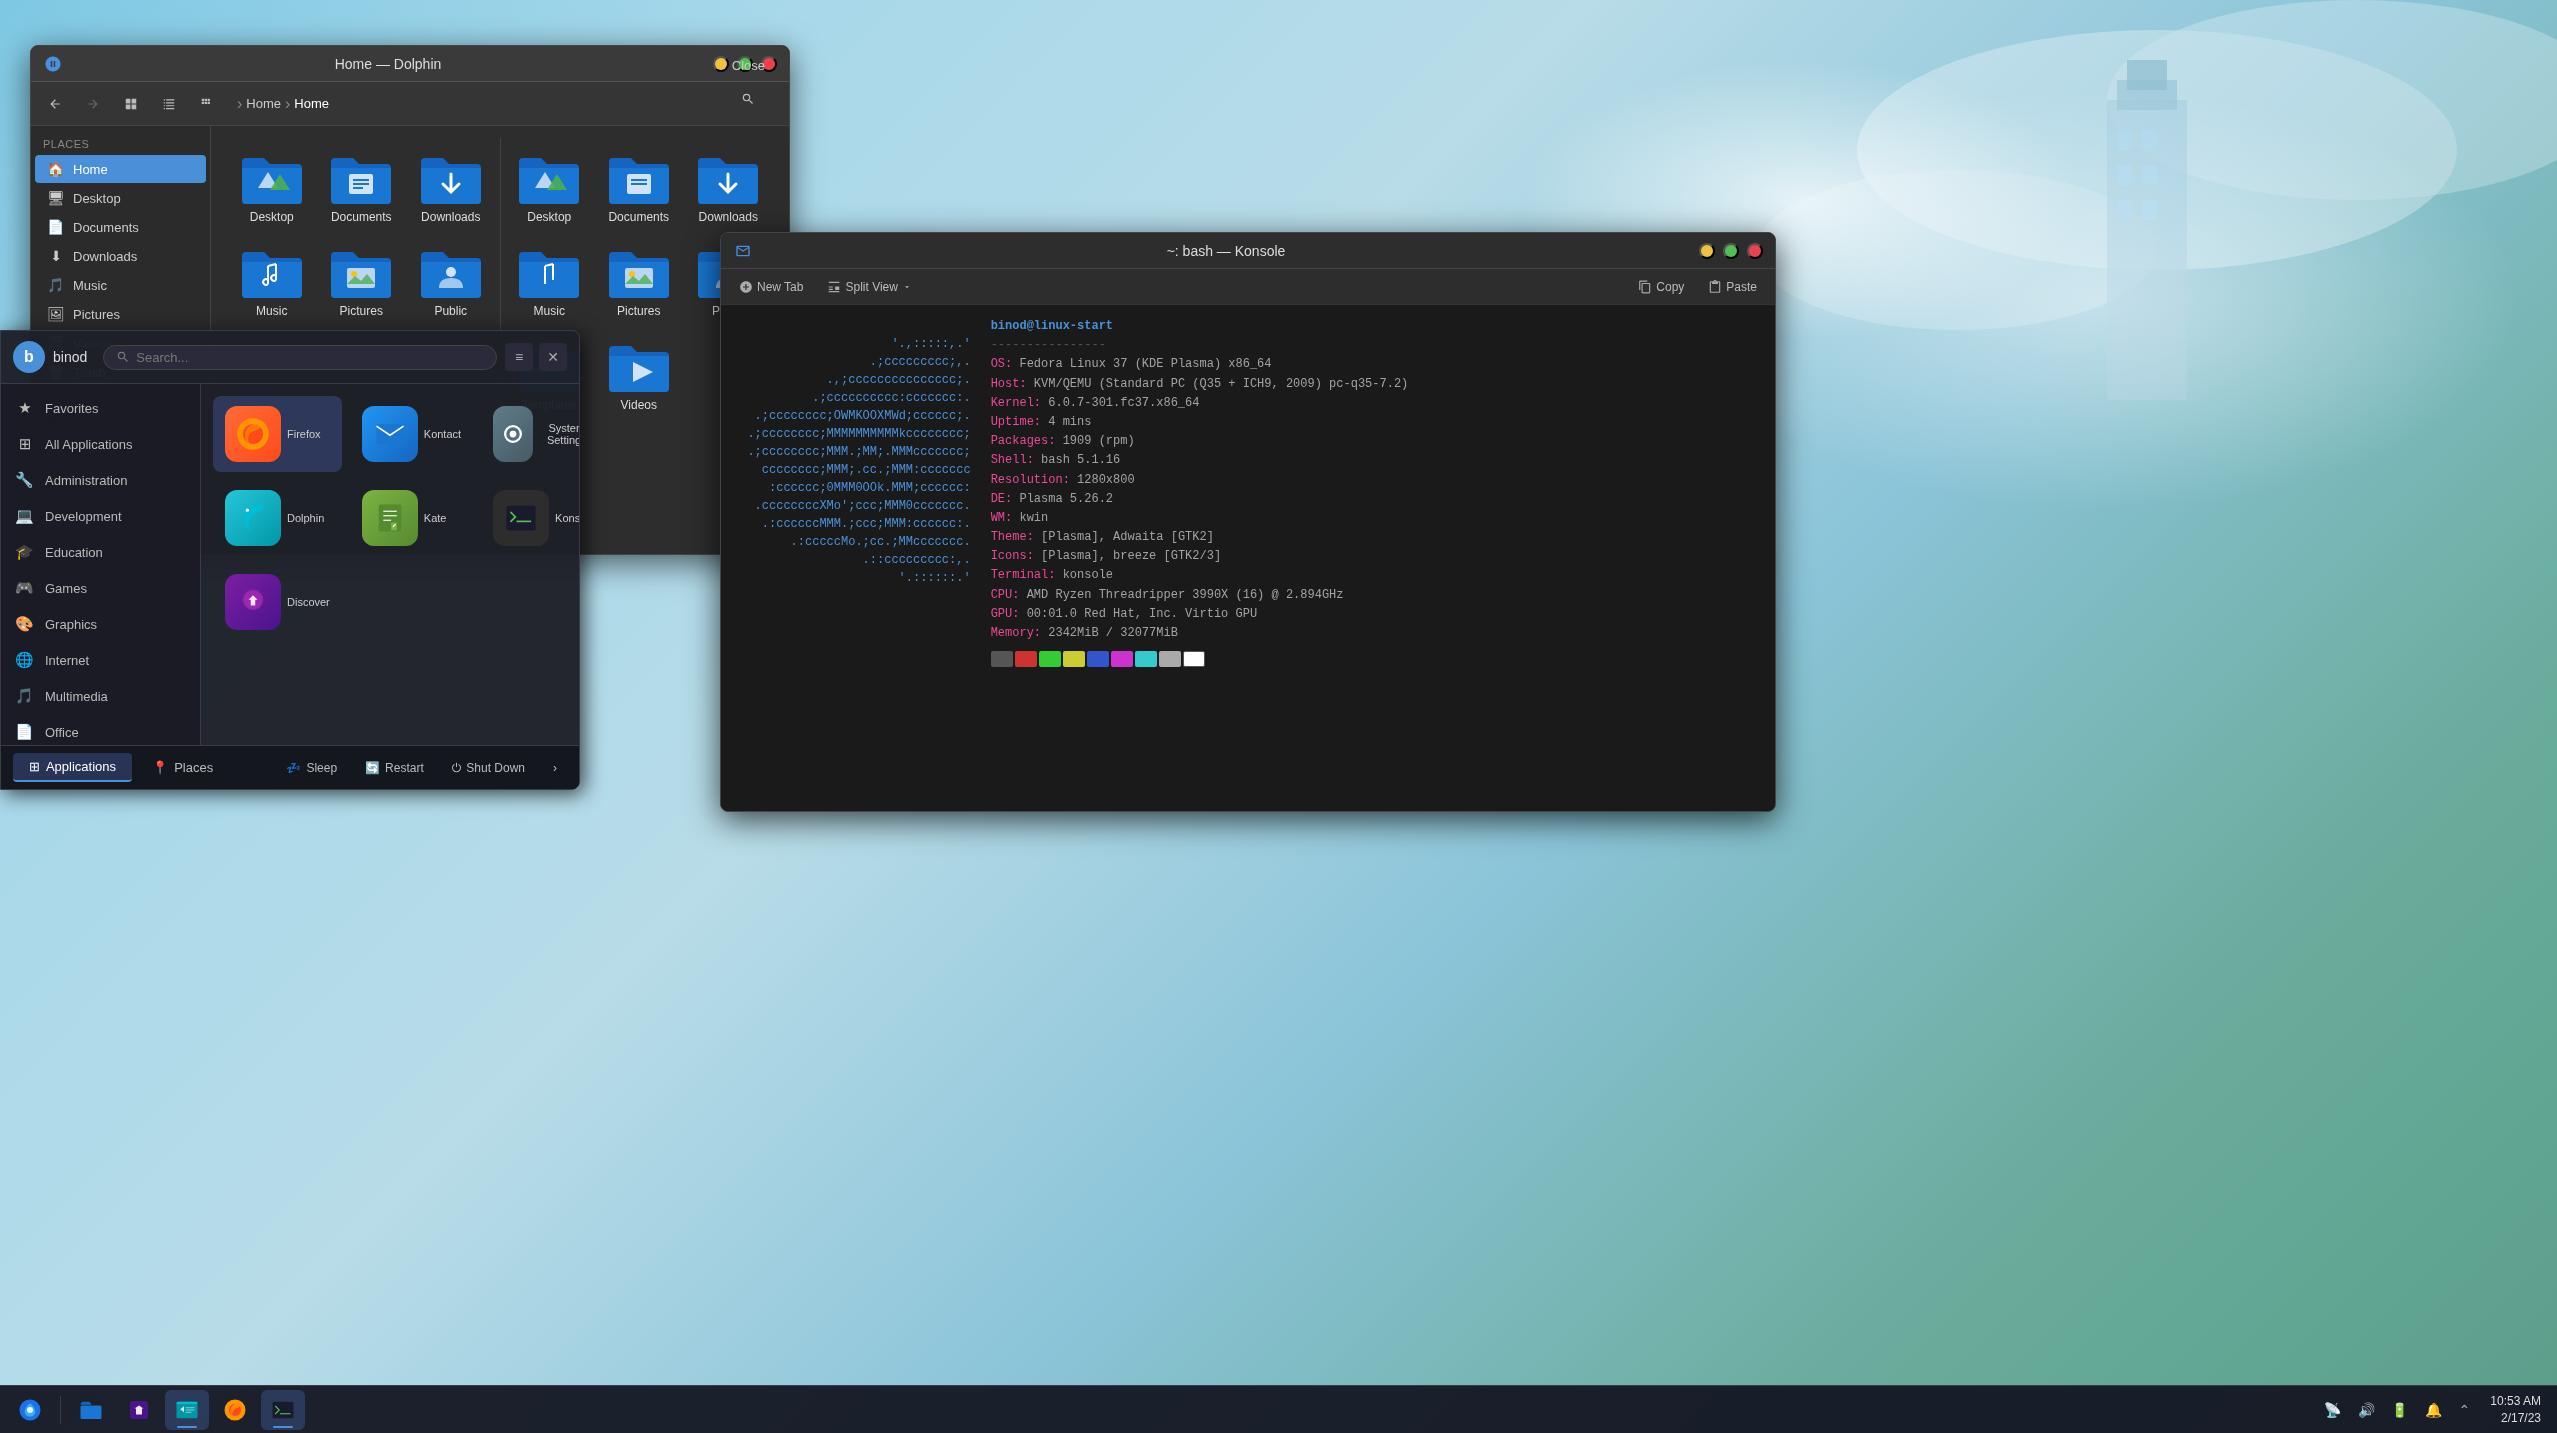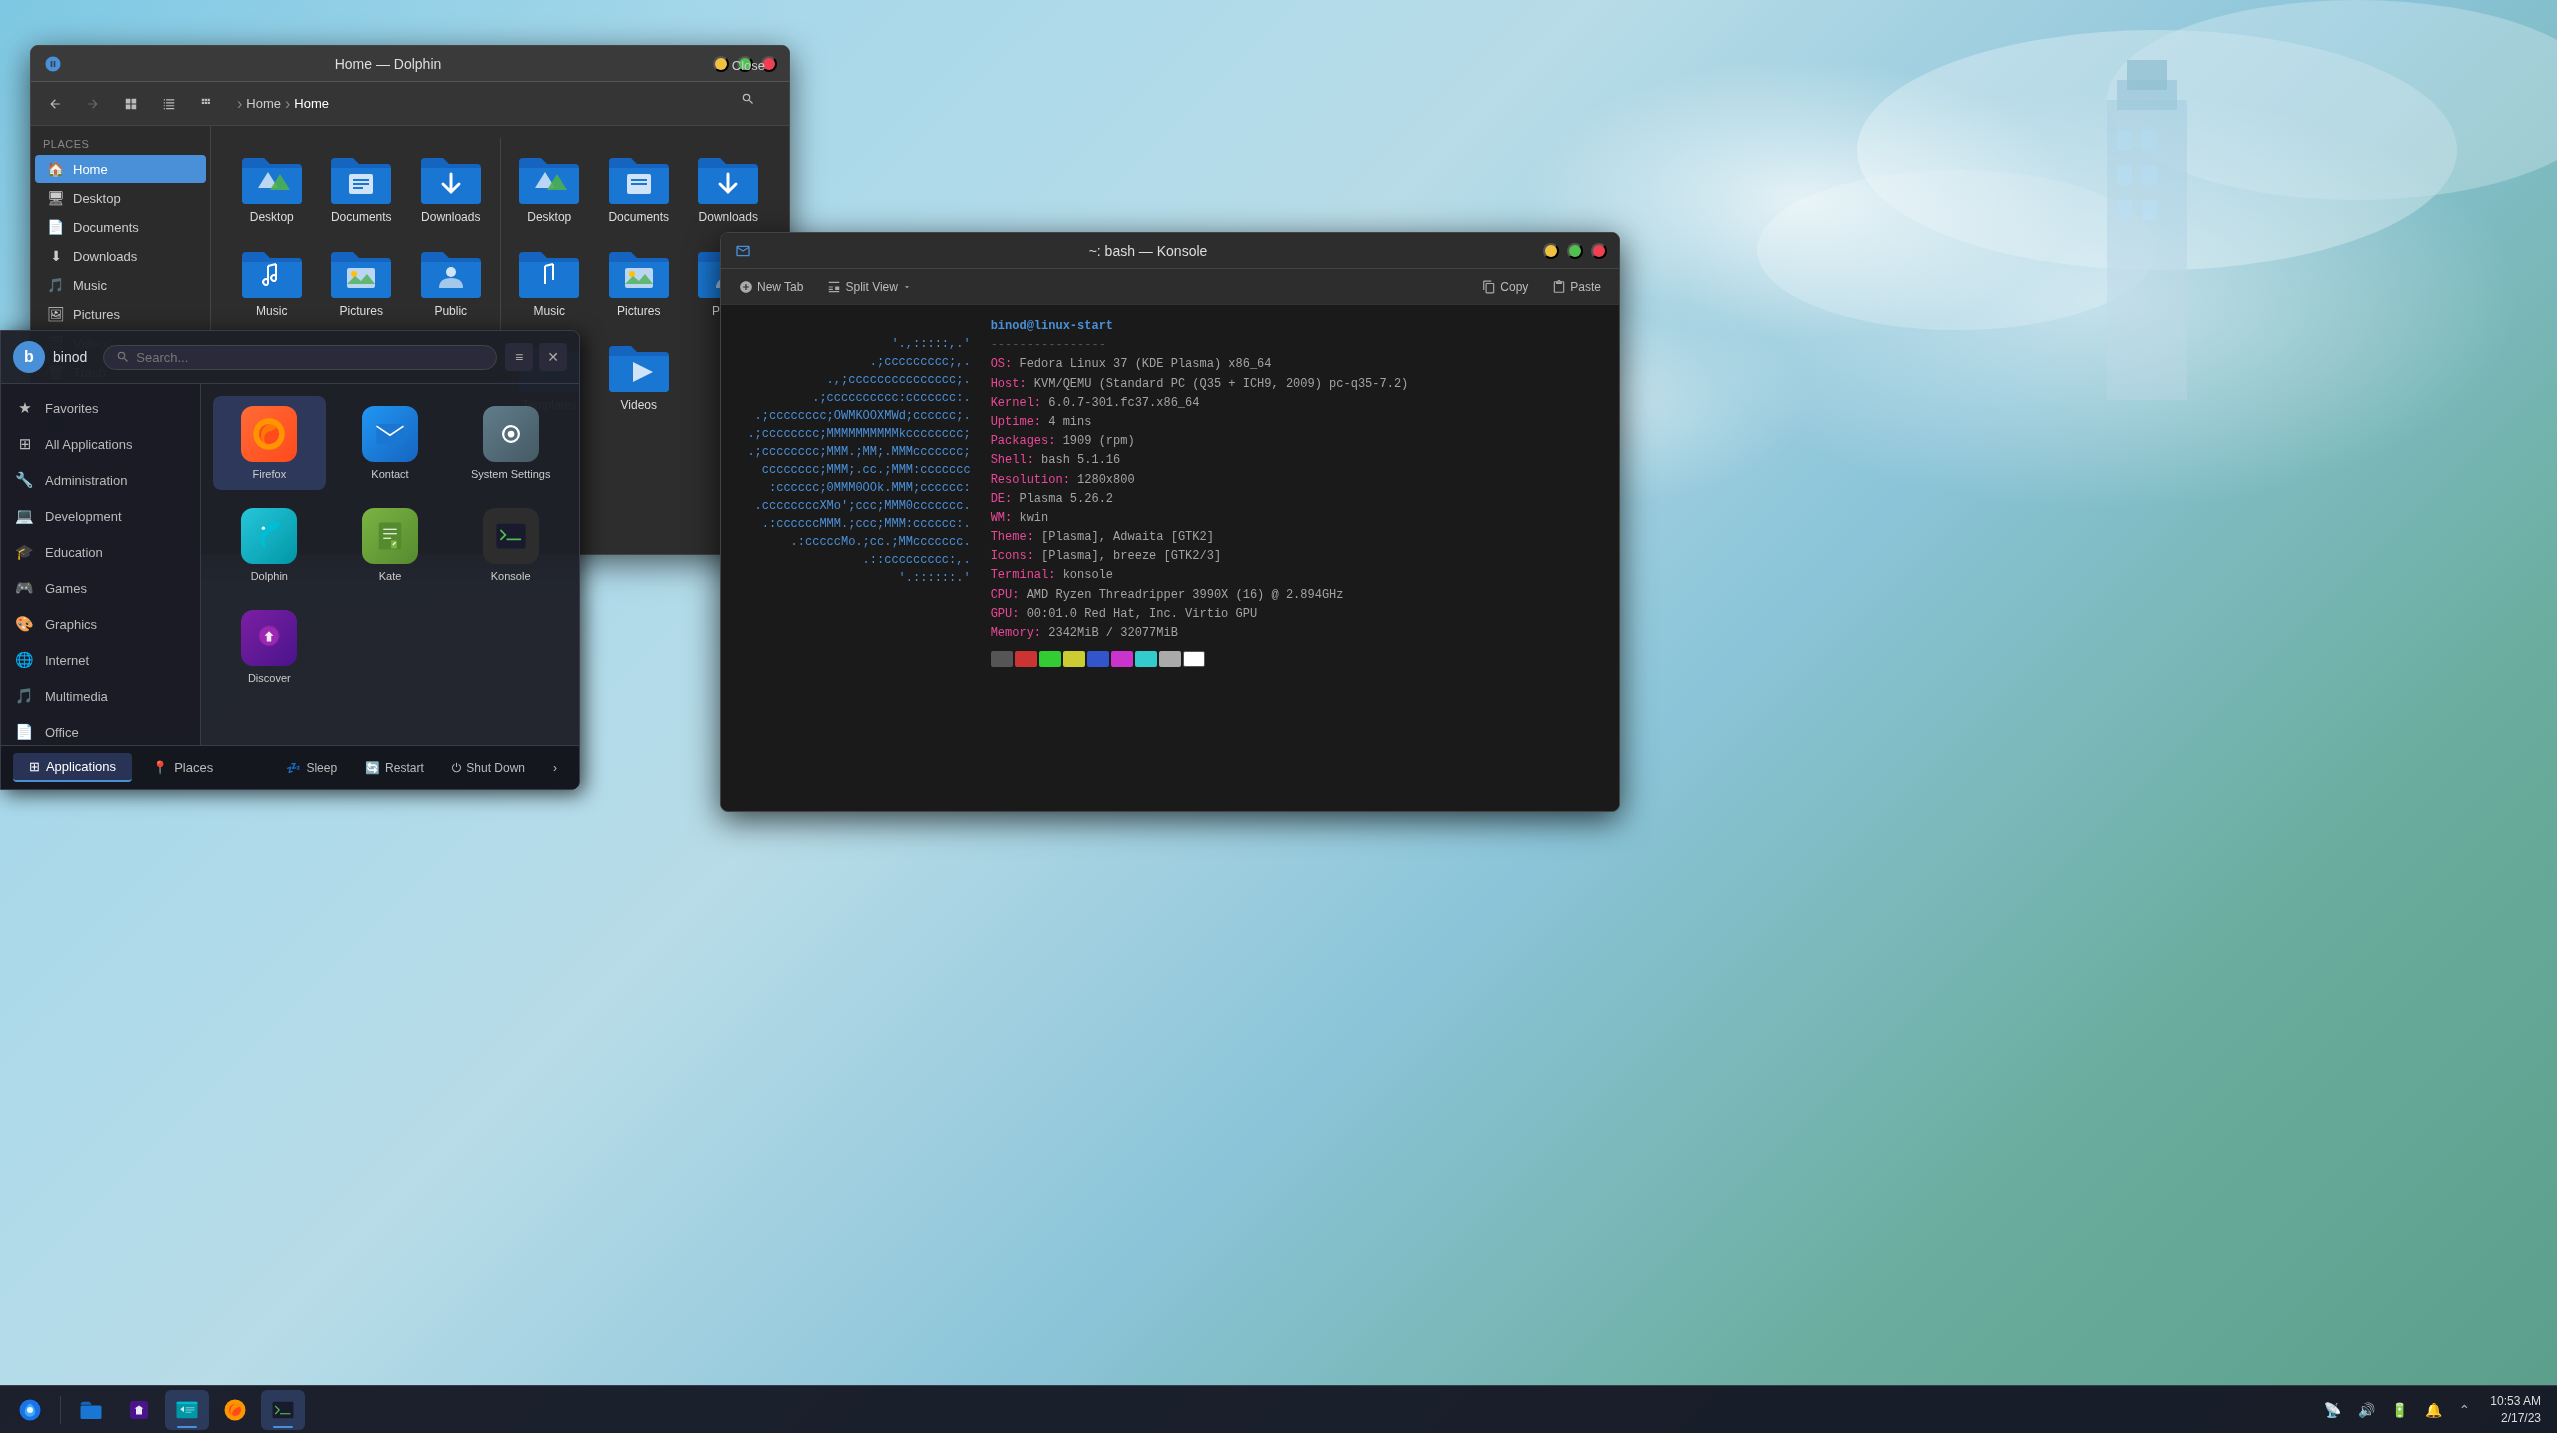--- a/index.html
+++ b/index.html
@@ -379,21 +379,21 @@
       padding: 12px;
       overflow-y: auto;
       display: grid;
       grid-template-columns: repeat(3, 1fr);
       gap: 8px;
       align-content: start;
     }
 
     .app-item {
       display: flex;
-      flex-direction: column;
+      flex-direction: row;
       align-items: center;
       gap: 6px;
       padding: 10px 12px;
       border-radius: 8px;
       cursor: pointer;
     }
     .app-item.active { background: rgba(60, 80, 140, 0.5); }
 
     .app-icon-wrapper {
       width: 56px;
@@ -461,21 +461,21 @@
       color: #bbb;
       font-size: 12px;
       cursor: pointer;
     }
 
     
     .konsole-window {
       position: absolute;
       top: 232px;
       left: 720px;
-      width: 900px;
+      width: 1056px;
       height: 580px;
       background: #1a1a1a;
       border-radius: 8px;
       box-shadow: 0 8px 32px rgba(0,0,0,0.7);
       overflow: hidden;
       border: 1px solid #444;
     }
 
     .konsole-titlebar {
       height: 36px;

